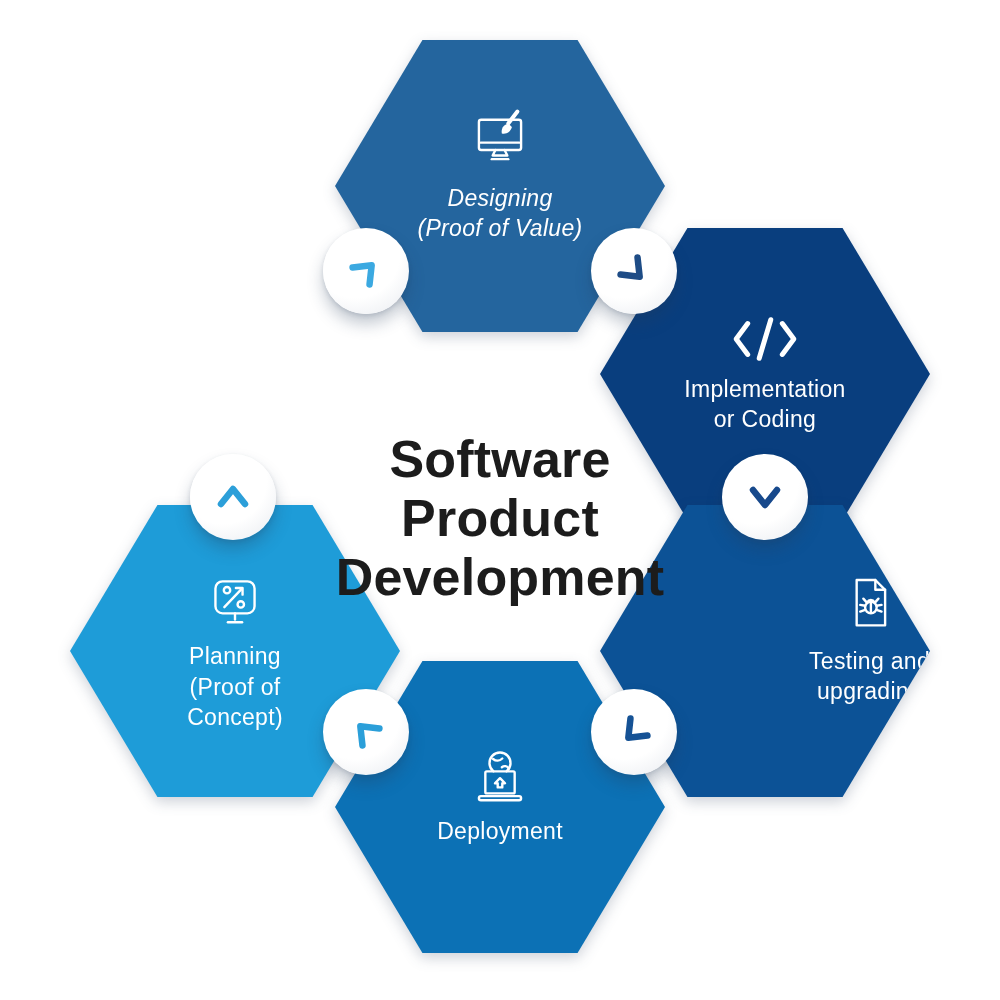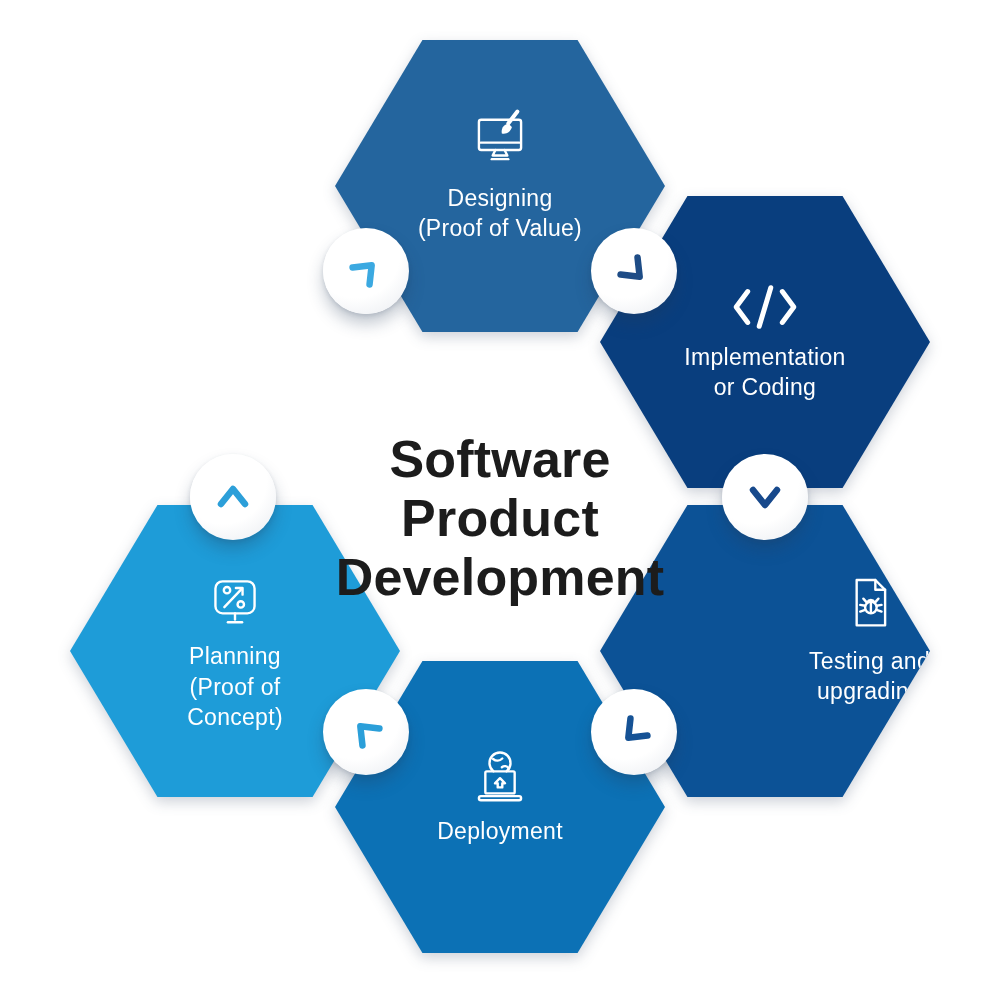--- a/index.html
+++ b/index.html
@@ -55,39 +55,39 @@
     font-weight:700;font-size:52px;line-height:1.13;letter-spacing:.2px;
     white-space:pre-line;
   }
 </style>
 </head>
 <body>
 
 <div class="canvas">
 
   <div class="hexwrap pos-designing">
-    <div class="hex" style="background: rgb(36, 101, 158);">
+    <div class="hex" style="background: rgb(36, 101, 158); font-style: italic;">
       <div class="hex-content up10">
         <svg class="icon" width="66" height="68" viewBox="0 0 72 72" fill="none" stroke="#ffffff" stroke-width="2.4" stroke-linecap="round" stroke-linejoin="round">
           <rect x="13" y="15" width="46" height="33" rx="2.5"></rect>
           <line x1="15" y1="40" x2="57" y2="40"></line>
           <line x1="55" y1="6" x2="45" y2="19" stroke-width="4"></line>
           <path d="M45,19 c-5.5,1.5 -8,6 -7,11 c5,1 9.5,-1.5 11,-7 z" fill="#ffffff" stroke="none"></path>
           <path d="M31,48 l-3,6 h16 l-3,-6"></path>
           <line x1="27" y1="58" x2="45" y2="58"></line>
         </svg>
         <div class="hex-label">Designing
 (Proof of Value)</div>
       </div>
     </div>
   </div>
 
 
   <div class="hexwrap pos-implementation">
-    <div class="hex" style="background: rgb(9, 62, 126);">
+    <div class="hex" style="background: rgb(9, 62, 126); margin-top: 32px;">
       <div class="hex-content">
         <svg class="icon" width="74" height="50" viewBox="0 0 76 52" fill="none" stroke="#ffffff" stroke-width="5" stroke-linecap="round" stroke-linejoin="round">
           <polyline points="20,10 8,26 20,42"></polyline>
           <line x1="32" y1="46" x2="44" y2="6"></line>
           <polyline points="56,10 68,26 56,42"></polyline>
         </svg>
         <div class="hex-label">Implementation
 or Coding</div>
       </div>
     </div>

